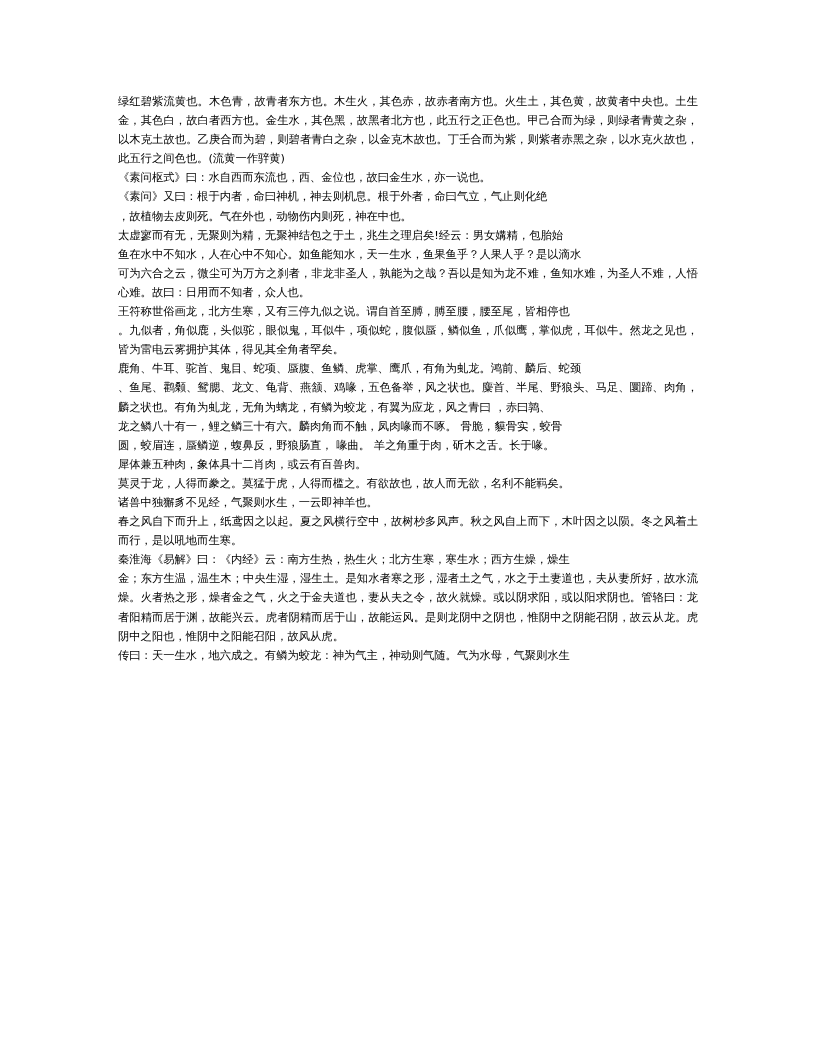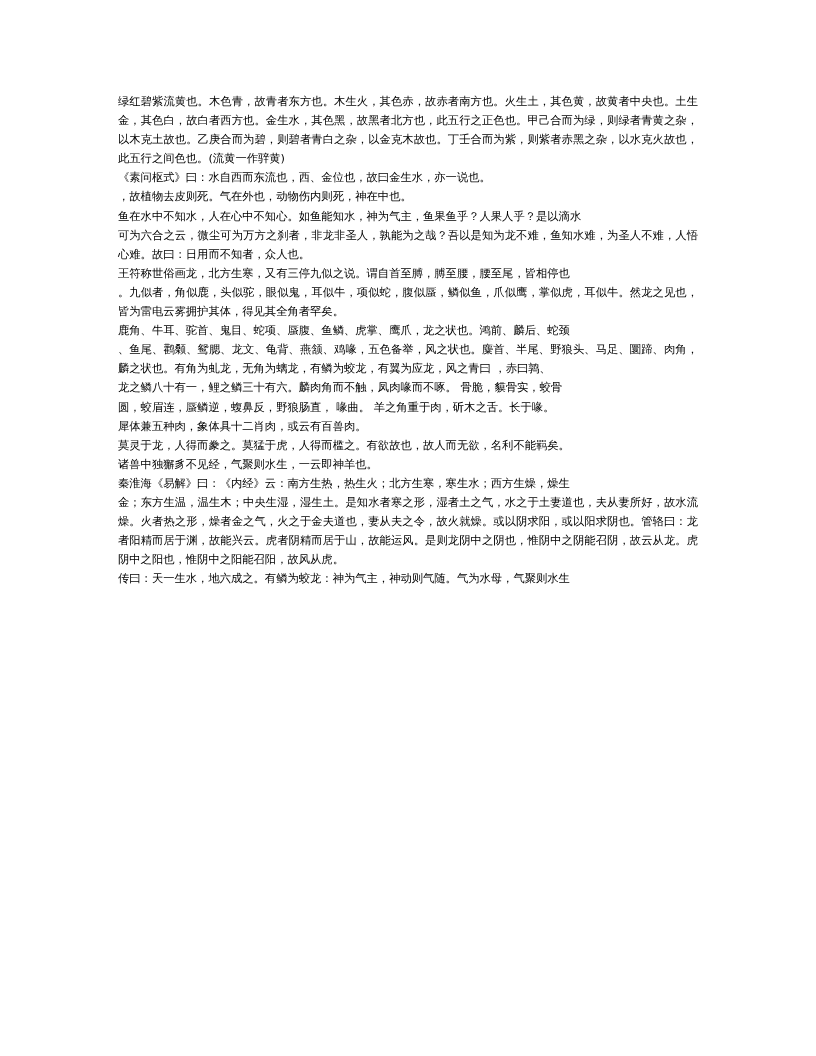--- a/index.html
+++ b/index.html
@@ -35,29 +35,32 @@
     word-break: break-all;
   }
 </style>
 </head>
 <body>
 
 <div class="page">
   <div class="doc-body">
     <p class="para">绿红碧紫流黄也。木色青，故青者东方也。木生火，其色赤，故赤者南方也。火生土，其色黄，故黄者中央也。土生金，其色白，故白者西方也。金生水，其色黑，故黑者北方也，此五行之正色也。甲己合而为绿，则绿者青黄之杂，以木克土故也。乙庚合而为碧，则碧者青白之杂，以金克木故也。丁壬合而为紫，则紫者赤黑之杂，以水克火故也，此五行之间色也。(流黄一作骍黄)</p>
     <p class="para">《素问枢式》曰：水自西而东流也，西、金位也，故曰金生水，亦一说也。</p>
+    <p class="para">《素问》又曰：根于内者，命曰神机，神去则机息。根于外者，命曰气立，气止则化绝</p>
     <p class="para">，故植物去皮则死。气在外也，动物伤内则死，神在中也。</p>
-    <p class="para">鱼在水中不知水，人在心中不知心。如鱼能知水，神为气主，鱼果鱼乎？人果人乎？是以滴水</p>
+    <p class="para">太虚寥而有无，无聚则为精，无聚神结包之于土，兆生之理启矣!经云：男女媾精，包胎始</p>
+    <p class="para">鱼在水中不知水，人在心中不知心。如鱼能知水，天一生水，鱼果鱼乎？人果人乎？是以滴水</p>
     <p class="para">可为六合之云，微尘可为万方之刹者，非龙非圣人，孰能为之哉？吾以是知为龙不难，鱼知水难，为圣人不难，人悟心难。故曰：日用而不知者，众人也。</p>
     <p class="para">王符称世俗画龙，北方生寒，又有三停九似之说。谓自首至膊，膊至腰，腰至尾，皆相停也</p>
     <p class="para">。九似者，角似鹿，头似驼，眼似鬼，耳似牛，项似蛇，腹似蜃，鳞似鱼，爪似鹰，掌似虎，耳似牛。然龙之见也，皆为雷电云雾拥护其体，得见其全角者罕矣。</p>
-    <p class="para">鹿角、牛耳、驼首、鬼目、蛇项、蜃腹、鱼鳞、虎掌、鹰爪，龙之状也。鸿前、麟后、蛇颈</p>
+    <p class="para">鹿角、牛耳、驼首、鬼目、蛇项、蜃腹、鱼鳞、虎掌、鹰爪，有角为虬龙。鸿前、麟后、蛇颈</p>
     <p class="para">、鱼尾、鹳颡、鸳腮、龙文、龟背、燕颔、鸡喙，五色备举，风之状也。麋首、半尾、野狼头、马足、圜蹄、肉角，麟之状也。有角为虬龙，无角为螭龙，有鳞为蛟龙，有翼为应龙，风之青曰 ，赤曰鹑、</p>
     <p class="para">龙之鳞八十有一，鲤之鳞三十有六。麟肉角而不触，凤肉喙而不啄。 骨脆，貘骨实，蛟骨</p>
     <p class="para">圆，蛟眉连，蜃鳞逆，蝮鼻反，野狼肠直， 喙曲。 羊之角重于肉，斫木之舌。长于喙。</p>
     <p class="para">犀体兼五种肉，象体具十二肖肉，或云有百兽肉。</p>
     <p class="para">莫灵于龙，人得而豢之。莫猛于虎，人得而槛之。有欲故也，故人而无欲，名利不能羁矣。</p>
     <p class="para">诸兽中独獬豸不见经，气聚则水生，一云即神羊也。</p>
+    <p class="para">春之风自下而升上，纸鸢因之以起。夏之风横行空中，故树杪多风声。秋之风自上而下，木叶因之以陨。冬之风着土而行，是以吼地而生寒。</p>
     <p class="para">秦淮海《易解》曰：《内经》云：南方生热，热生火；北方生寒，寒生水；西方生燥，燥生</p>
     <p class="para">金；东方生温，温生木；中央生湿，湿生土。是知水者寒之形，湿者土之气，水之于土妻道也，夫从妻所好，故水流燥。火者热之形，燥者金之气，火之于金夫道也，妻从夫之令，故火就燥。或以阴求阳，或以阳求阴也。管辂曰：龙者阳精而居于渊，故能兴云。虎者阴精而居于山，故能运风。是则龙阴中之阴也，惟阴中之阴能召阴，故云从龙。虎阴中之阳也，惟阴中之阳能召阳，故风从虎。</p>
     <p class="para">传曰：天一生水，地六成之。有鳞为蛟龙：神为气主，神动则气随。气为水母，气聚则水生</p>
   </div>
 </div>
 
 </body></html>

